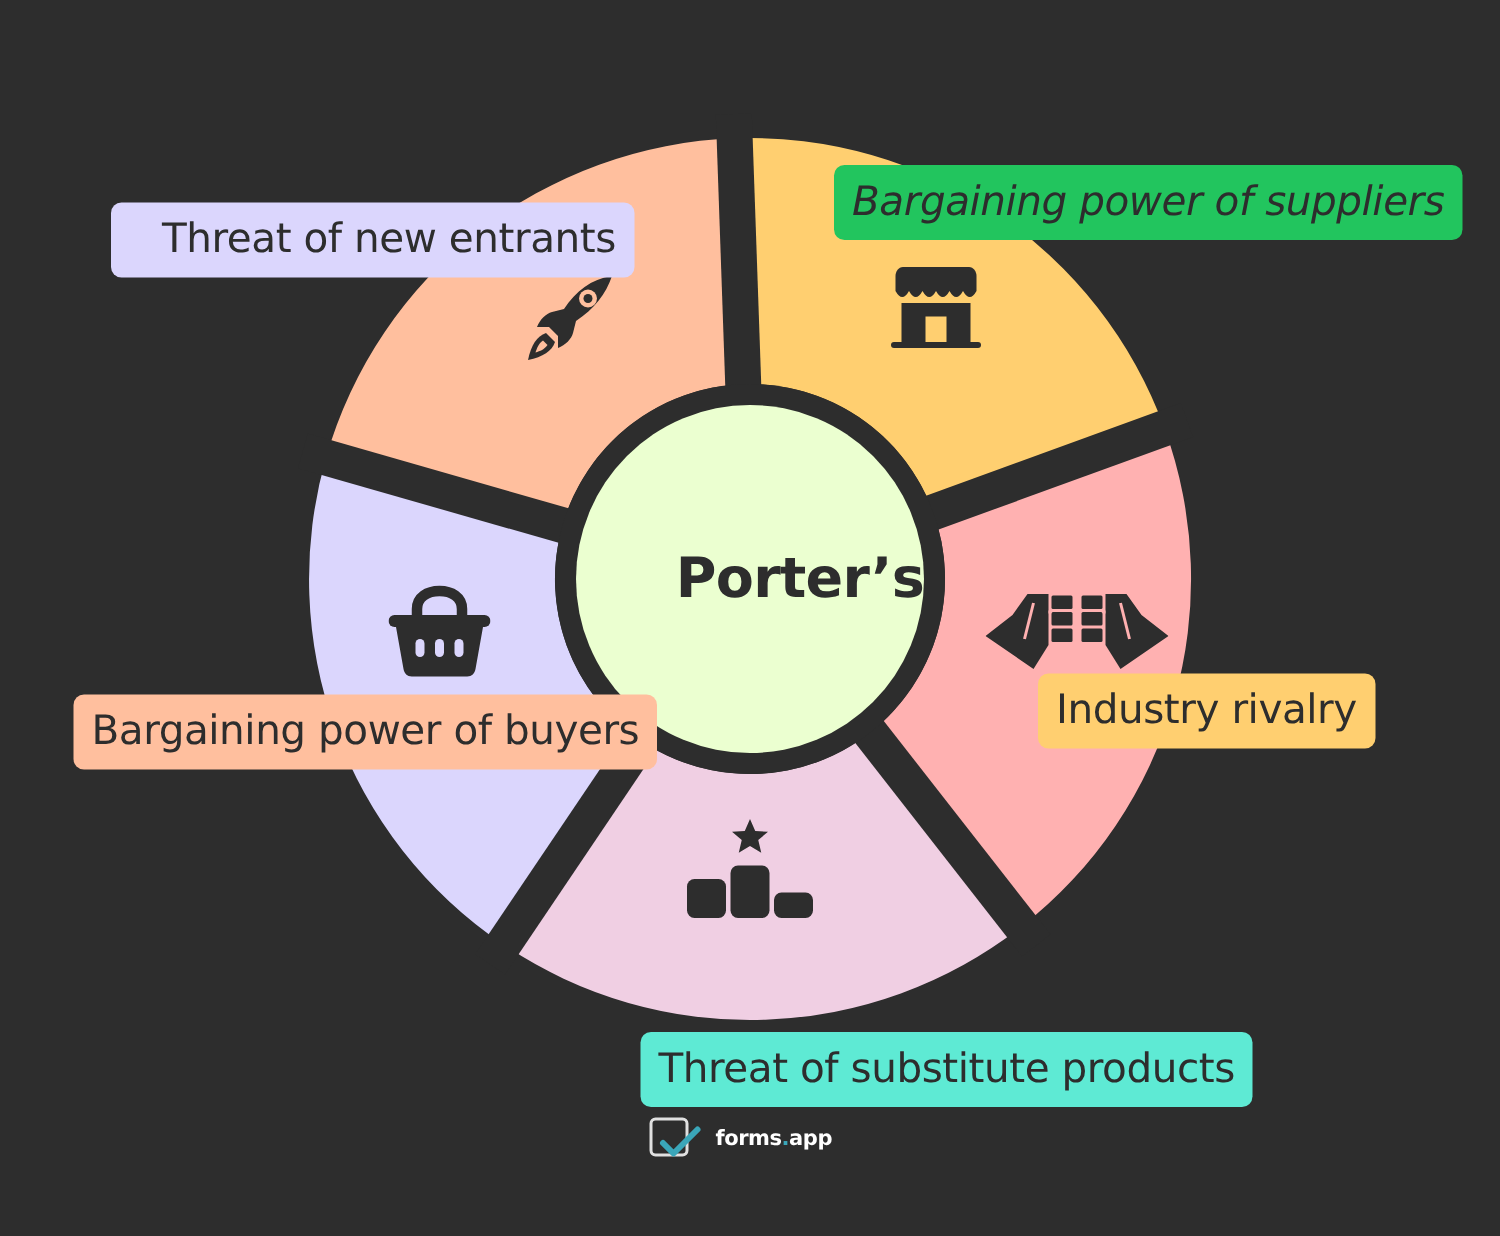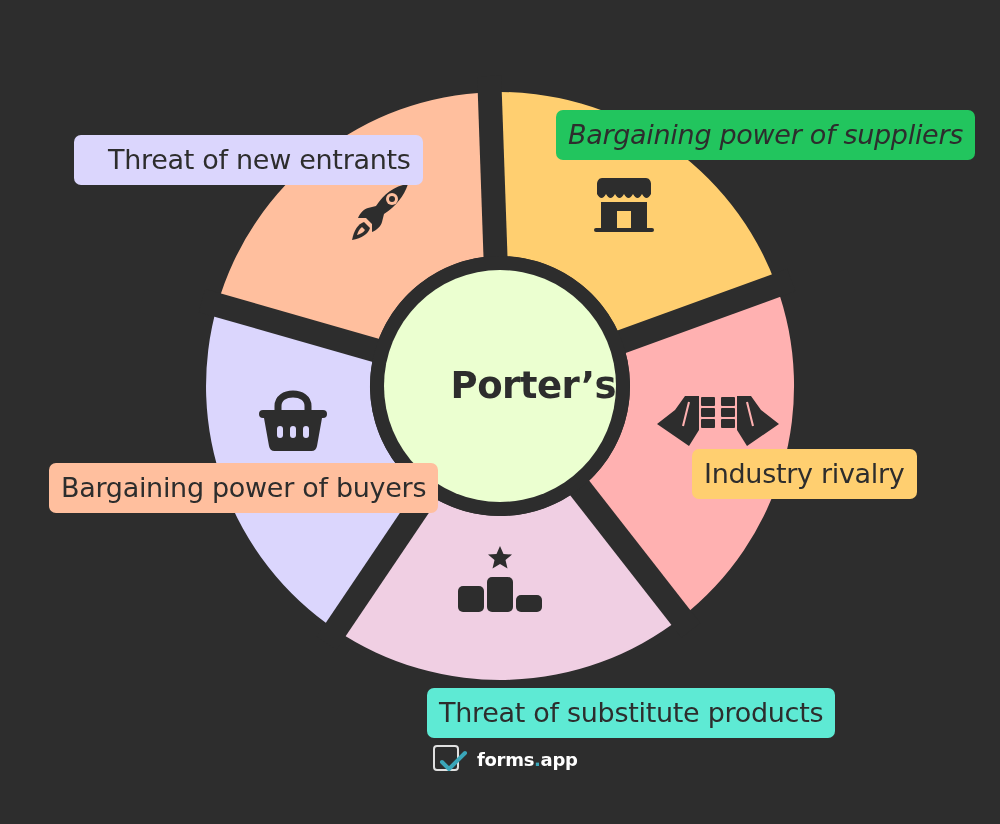--- a/index.html
+++ b/index.html
@@ -13,21 +13,21 @@
       font-size: 27px; line-height: 50px; height: 50px; padding: 0 12px;
       white-space: nowrap; letter-spacing: -0.3px; box-sizing: border-box;
     }
     .center-title {
       position: absolute; left: 384px; top: 270px; width: 232px; height: 232px;
       display: flex; align-items: center; justify-content: flex-end; text-align: center;
       font-weight: bold; font-size: 37px; line-height: 46px; color: #2d2d2d; letter-spacing: -0.5px;
     }
     .icon { position: absolute; }
     .brand { position: absolute; left: 432px; top: 744px; display: flex; align-items: center; gap: 7px; }
-    .brand-text { color: #ffffff; font-size: 18px; font-weight: bold; font-family: "DejaVu Sans", sans-serif; letter-spacing: -0.3px; }
+    .brand-text { color: #ffffff; font-size: 14px; font-weight: bold; font-family: "DejaVu Sans", sans-serif; letter-spacing: -0.3px; }
     .brand-dot { color: #3aa6b9; }
   </style>
 </head>
 <body>
 
 <svg id="wheel" viewBox="0 0 1000 824" xmlns="http://www.w3.org/2000/svg">
 
   <path fill="#ffcf70" d="M489.7,92.2 A294,294 0 0 1 776.3,285.4 L622.2,341.5 A130,130 0 0 0 495.5,256.1 Z"></path>
   <path fill="#ffb1b1" d="M776.3,285.4 A294,294 0 0 1 681.0,617.7 L580.0,488.4 A130,130 0 0 0 622.2,341.5 Z"></path>
   <path fill="#f0cfe3" d="M681.0,617.7 A294,294 0 0 1 335.6,629.7 L427.3,493.8 A130,130 0 0 0 580.0,488.4 Z"></path>

